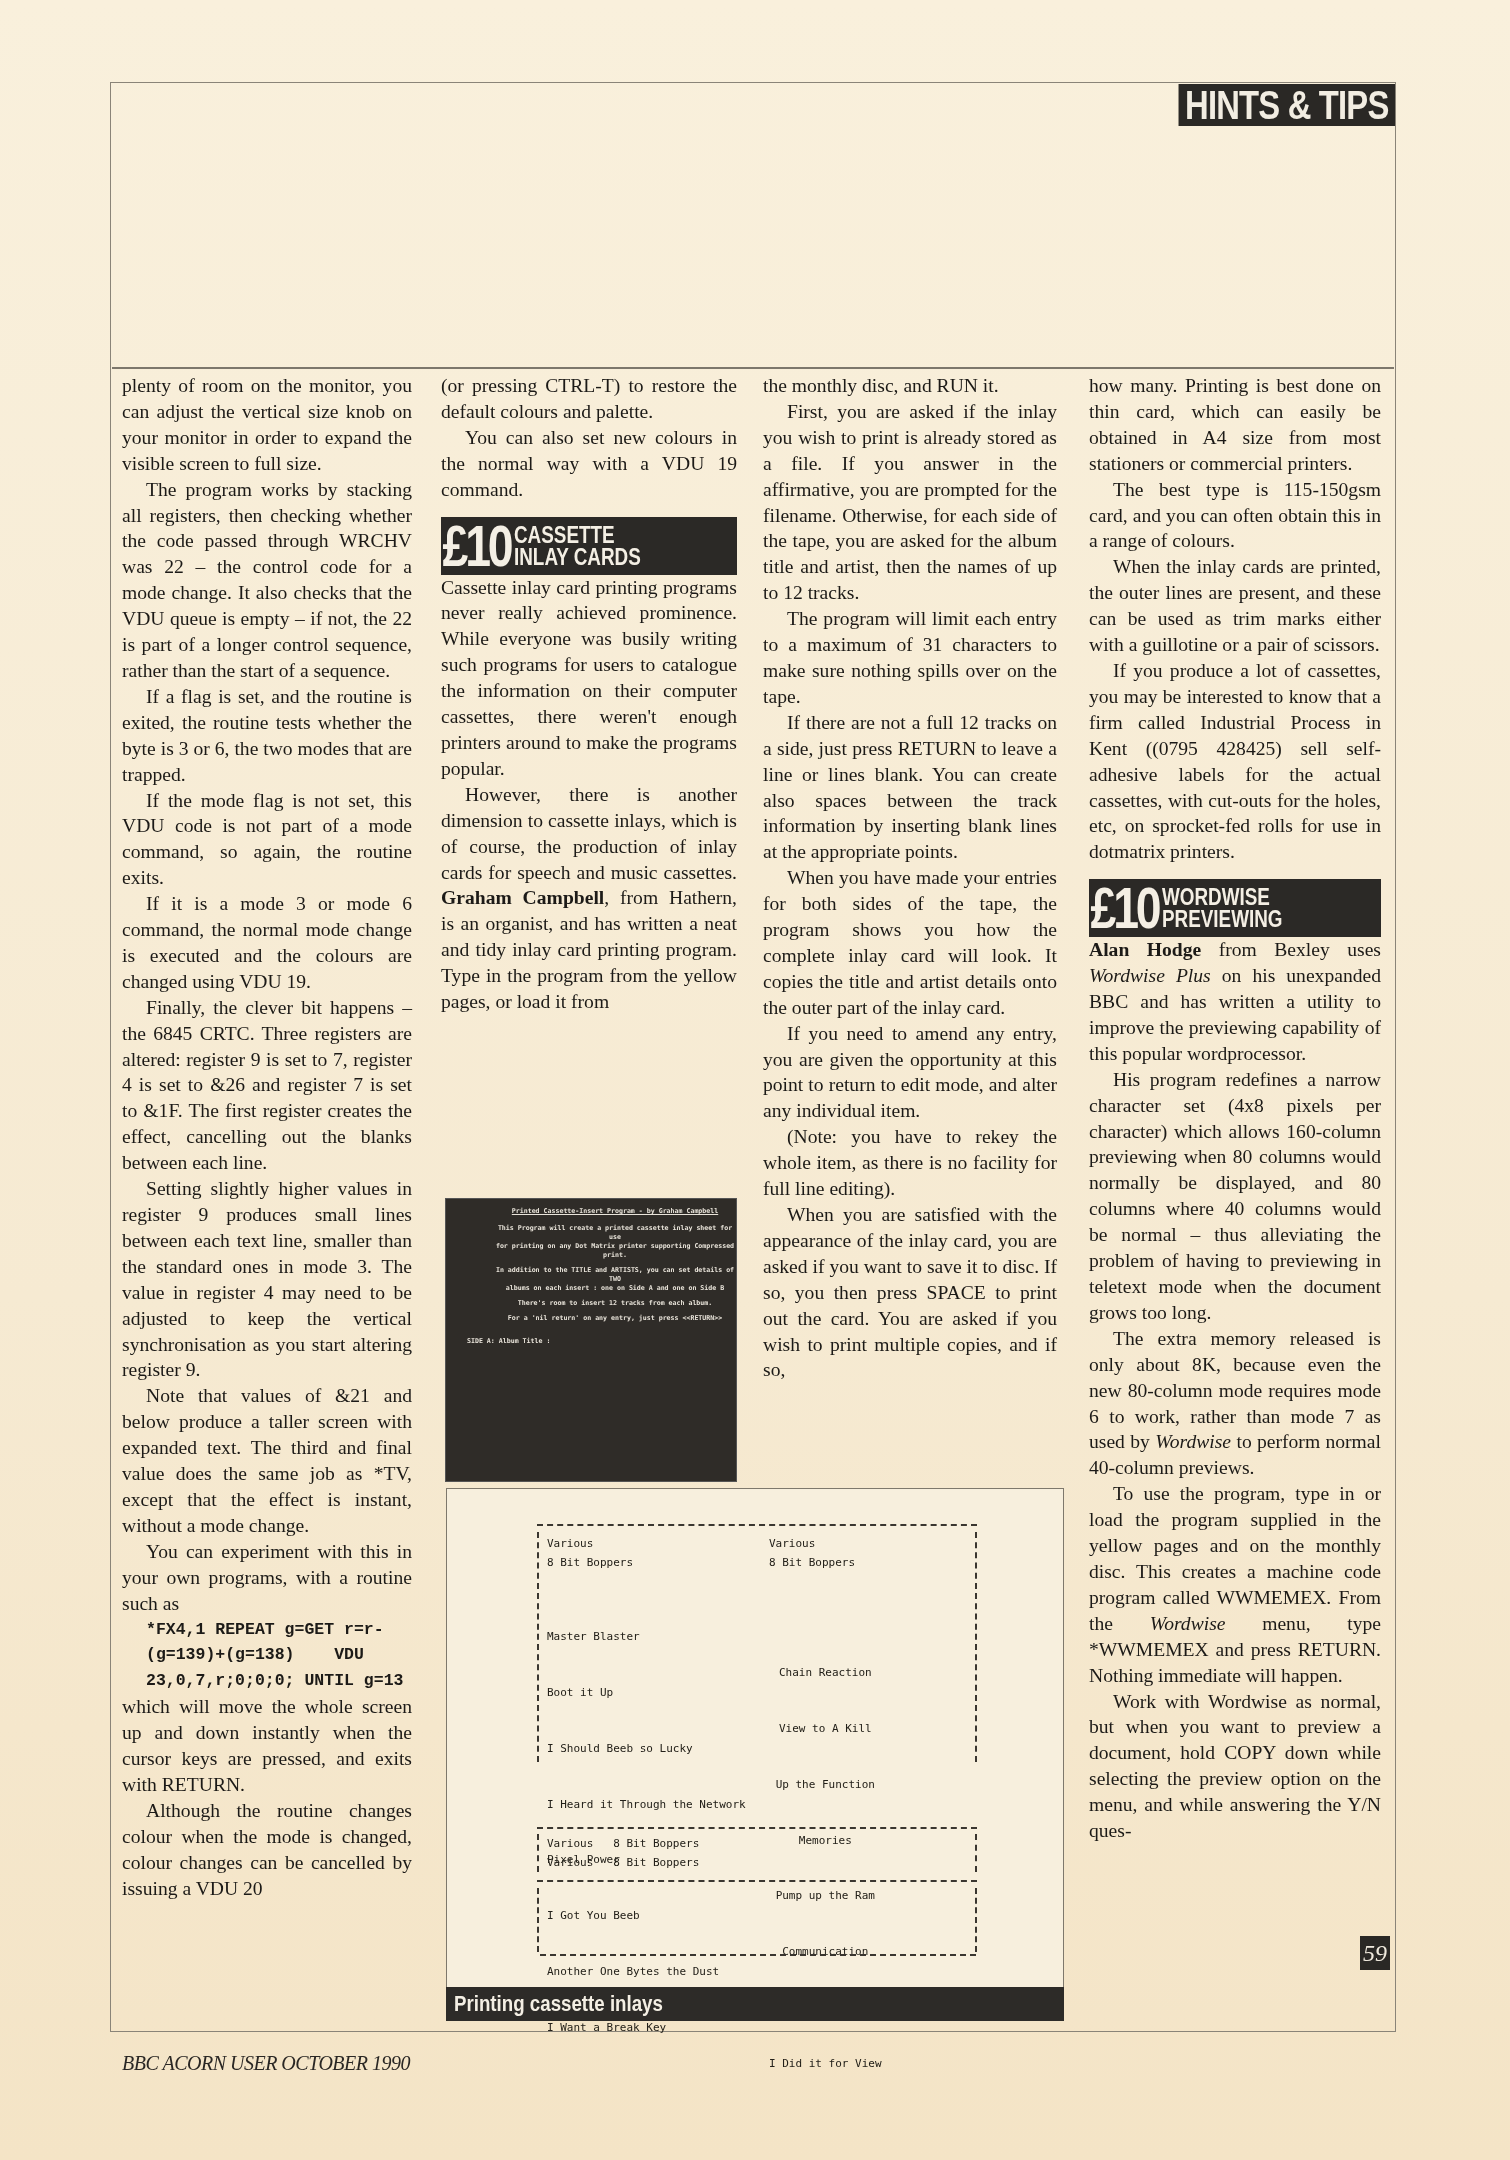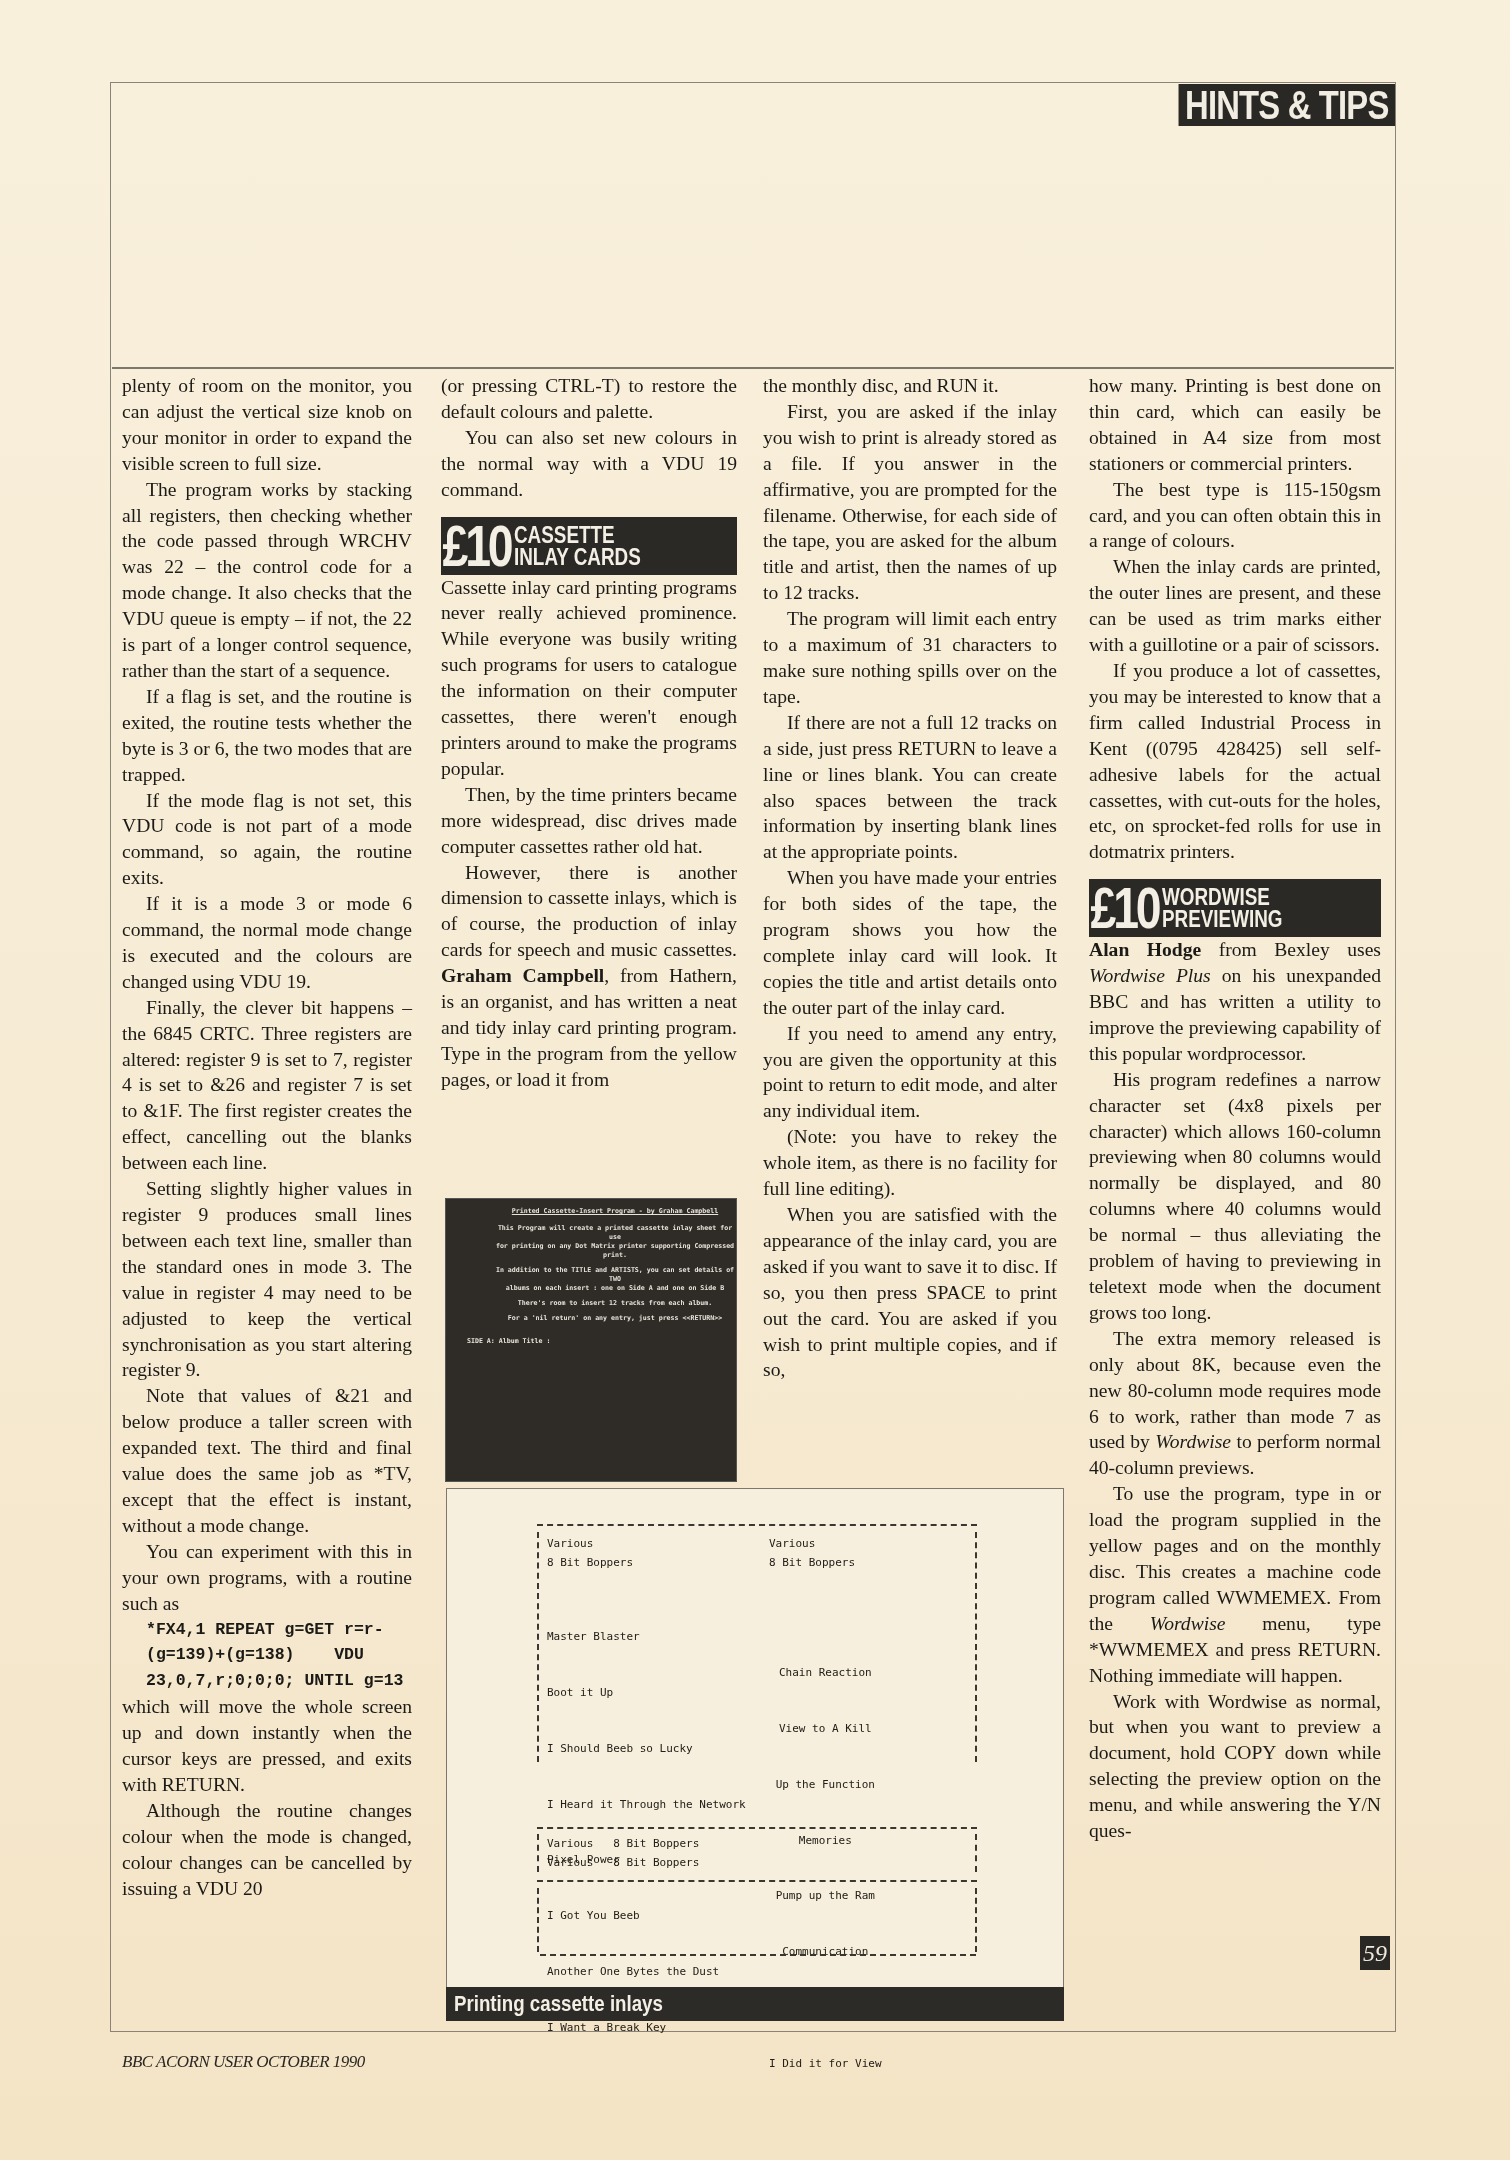--- a/index.html
+++ b/index.html
@@ -70,21 +70,21 @@
   .dash-h { position:absolute; height:0; border-top:2px dashed #3a3630; }
   .dash-v { position:absolute; width:0; border-left:2px dashed #3a3630; }
   .caption-bar {
     position:absolute; left:446px; top:1987px; width:618px; height:34px;
     background:#2d2b28; color:#f4efe4; box-sizing:border-box; padding-left:8px;
     font-family:"Liberation Sans", sans-serif; font-weight:bold; font-size:22px; line-height:34px;
   }
   .caption-bar span { display:inline-block; transform:scaleX(0.85); transform-origin:left center; }
 
   .footer-title {
-    position:absolute; left:122px; top:2052px; font-style:italic; font-size:17px; letter-spacing:-0.5px;
+    position:absolute; left:122px; top:2052px; font-style:italic; font-size:20px; letter-spacing:-0.5px;
     color:#2a2724;
   }
   .page-num {
     position:absolute; left:1360px; top:1936px; width:30px; height:34px; background:#2a2825;
     color:#efe9dd; font-size:24px; line-height:34px; text-align:center; font-style:italic;
   }
 </style>
 </head>
 <body>
 
@@ -113,21 +113,20 @@
   <p>(or pressing CTRL-T) to restore the default colours and palette.</p>
   <p class="ind">You can also set new colours in the normal way with a VDU 19 command.</p>
   <div class="prize-head">
     <span class="prize-amount">£10</span>
     <span class="prize-title">
       <span style="display:block">CASSETTE</span>
       <span style="display:block">INLAY CARDS</span>
     </span>
   </div>
   <p>Cassette inlay card printing programs never really achieved prominence. While everyone was busily writing such programs for users to catalogue the information on their computer cassettes, there weren't enough printers around to make the programs popular.</p>
-  <p class="ind">Then, by the time printers became more widespread, disc drives made computer cassettes rather old hat.</p>
   <p class="ind"><span>However, there is another dimension to cassette inlays, which is of course, the production of inlay cards for speech and music cassettes. </span><b>Graham Campbell</b><span>, from Hathern, is an organist, and has written a neat and tidy inlay card printing program. Type in the program from the yellow pages, or load it from</span></p>
 </div>
 
 <div class="screen">
   <div class="l title">Printed Cassette-Insert Program  - by Graham Campbell</div>
   <div class="l">This Program will create a printed cassette inlay sheet for use</div>
   <div class="l">for printing on any Dot Matrix printer supporting Compressed print.</div>
   <div class="gap"></div>
   <div class="l">In addition to the TITLE and ARTISTS, you can set details of TWO</div>
   <div class="l">albums on each insert : one on Side A and one on Side B</div>

